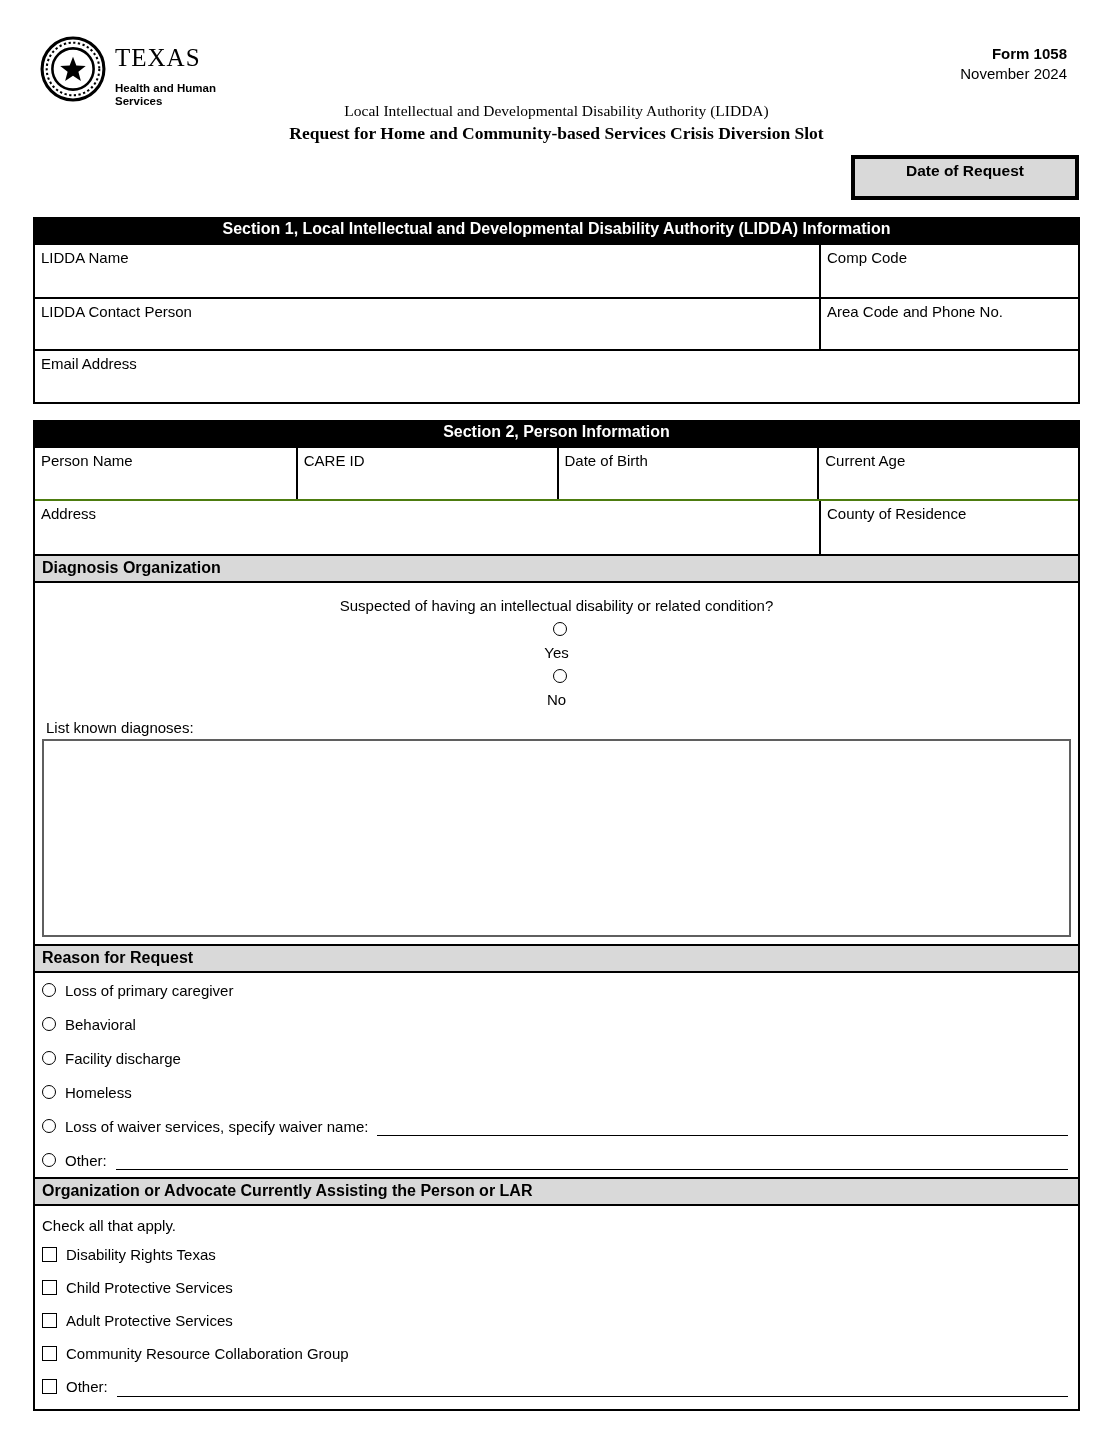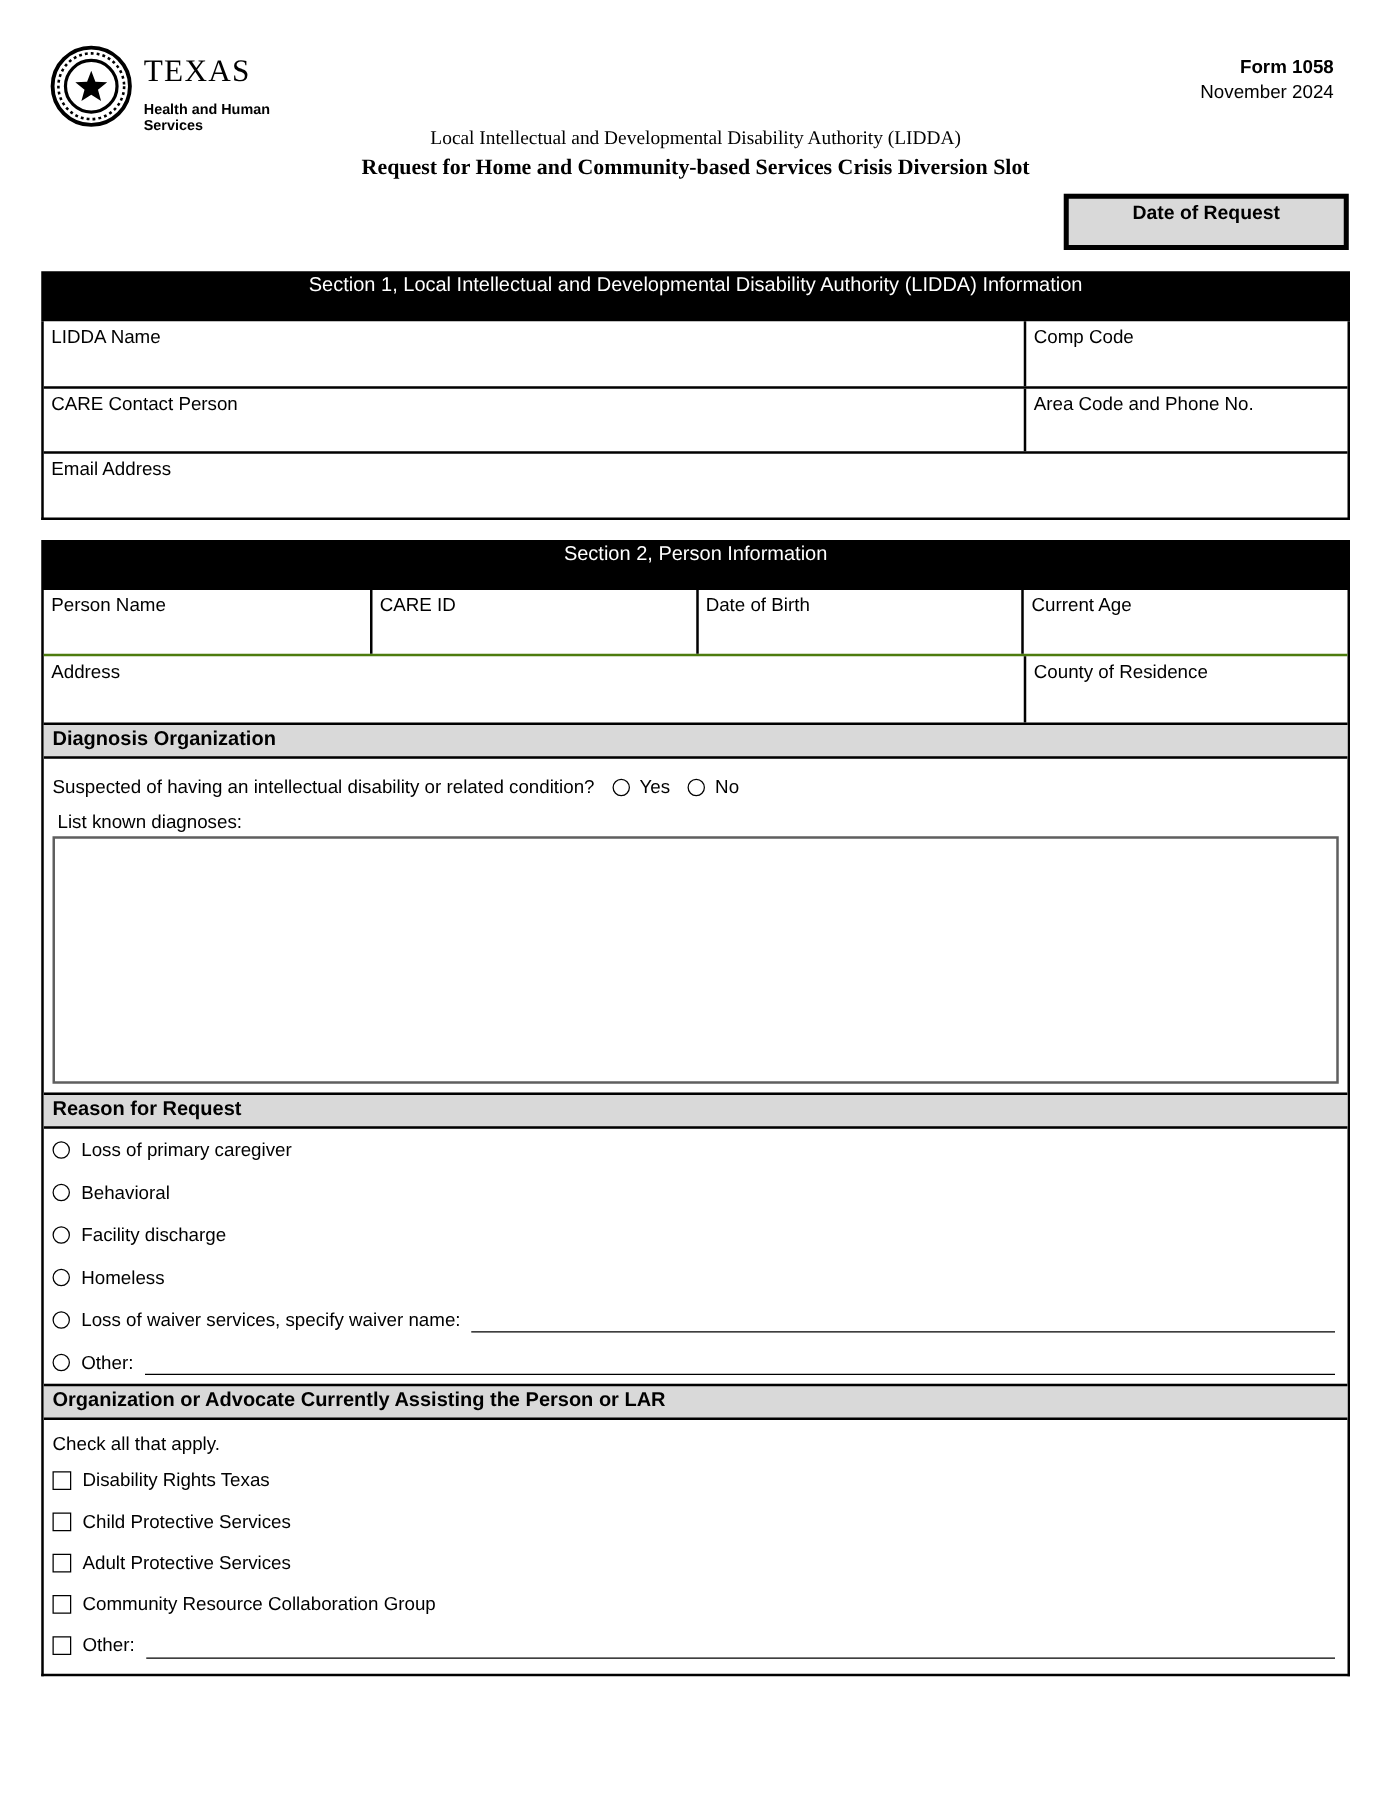--- a/index.html
+++ b/index.html
@@ -18,36 +18,36 @@
   .title-block { position:absolute; left:0; top:102px; width:100%; text-align:center;font-family:Liberation Serif, serif; }
   .title-1 { font-size:15.5px; }
   .title-2 { font-size:17.5px; font-weight:bold; margin-top:3px; }
 
   .date-box { position:absolute; left:851px; top:155px; width:228px; height:45px; background:#d9d9d9; border:4px solid #000; }
   .date-label { text-align:center; font-weight:bold; font-size:15.5px; padding-top:3px; }
   .date-input { height:22px; }
 
   
   .content { position:absolute; left:33px; top:217px; width:1047px; }
-  .sec-bar { background:#000; color:#fff; font-weight:normal; font-size:16px; text-align:center; height:40px; line-height:24px; }
+  .sec-bar { background:#000; color:#fff; font-weight:bold; font-size:16px; text-align:center; height:28px; line-height:24px; }
   .tbl { border:2px solid #000; border-top:none; }
   .row { display:grid; }
   .cell { padding:4px 6px; font-size:15px; }
   .bl { border-left:2px solid #000; }
   .bt { border-top:2px solid #000; }
   .s1-cols { grid-template-columns:784px 1fr; }
   .s1 .row { height:52px; }
   .s1 .row:last-child { height:53px; }
   .s2-cols4 { grid-template-columns:1fr 1fr 1fr 1fr; height:53px; border-bottom:2px solid #4d7c0f; }
   .s2-cols2 { grid-template-columns:784px 1fr; height:55px; border-bottom:2px solid #000; }
 
   .subbar { background:#d9d9d9; font-weight:bold; font-size:16px; padding:3px 7px 4px 7px; border-bottom:2px solid #000; }
   .subbar.topline { border-top:2px solid #000; }
 
-  .question-row { display:flex; align-items:center; gap:8px; padding:14px 7px 0 7px; font-size:15px; }
+  .question-row { display:flex; align-items:center; gap:8px; padding:14px 7px 0 7px; font-size:15px;flex-direction:column; }
   .radio { width:14px; height:14px; min-width:14px; border:1.5px solid #000; border-radius:50%; background:#fff; display:inline-block; }
   .yes-gap { margin-left:6px; }
   .list-label { padding:11px 0 3px 11px; font-size:15px; }
   .diag-box { margin:0 7px; height:198px; border:2px solid #5f5f5f; background:#fff; }
   .spacer7 { height:7px; }
   .gap { height:16px; }
 
   .opt-row { display:flex; align-items:center; gap:9px; padding:0 7px; height:34px; font-size:15px; }
   .opt-row.cb-row { height:33px; }
   .checkbox { width:15px; height:15px; min-width:15px; border:1.5px solid #000; background:#fff; display:inline-block; }
@@ -98,21 +98,21 @@
       <div class="row s1-cols">
         <div class="cell">
           <span>LIDDA Name</span>
         </div>
         <div class="cell bl">
           <span>Comp Code</span>
         </div>
       </div>
       <div class="row s1-cols bt">
         <div class="cell">
-          <span>CARE Contact Person</span>
+          <span>LIDDA Contact Person</span>
         </div>
         <div class="cell bl">
           <span>Area Code and Phone No.</span>
         </div>
       </div>
       <div class="row bt">
         <div class="cell">
           <span>Email Address</span>
         </div>
       </div>

